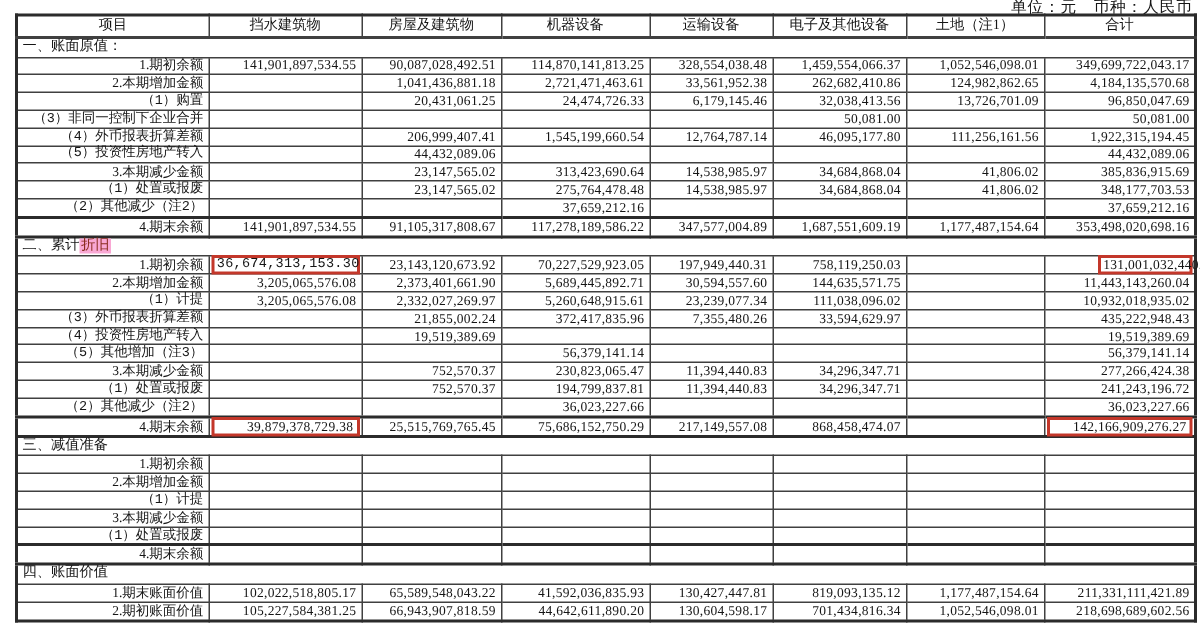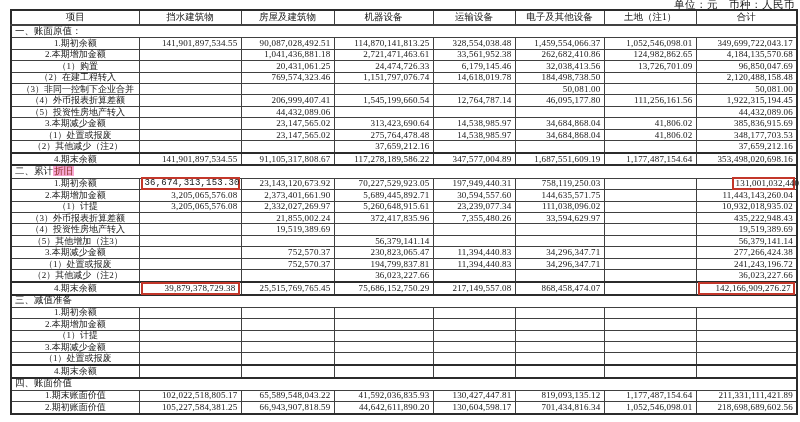--- a/index.html
+++ b/index.html
@@ -18,22 +18,22 @@
     border:2px solid #2b2b2b;
   }
   .assets th,.assets td{
     border:1px solid #404040;padding:0 3px;line-height:1;
     white-space:nowrap;vertical-align:middle;
   }
   .assets thead th{
     font-weight:normal;text-align:center;height:13px;
     border-bottom-width:2px;font-size:9.5px;
   }
-  .assets td.label{text-align:center;}
-  .assets td.label.indent{padding-left:8px;}
+  .assets td.label{text-align:right;}
+  .assets td.label.indent{padding-left:8px;font-family:Liberation Mono, monospace;}
   .assets td.val{text-align:right;letter-spacing:0.2px;}
   .assets tr.section td{text-align:left;font-size:9.5px;}
   .assets tr.sep th,.assets tr.sep td{border-top-width:2px;border-top-color:#2b2b2b;}
   .hl{padding:0 1px;}
   .red-box{
     display:block;border:2px solid #c3372a;padding:0 2px;margin:-2px -2px;
     position:relative;z-index:2;text-align:right;
   }
 </style>
 </head>
@@ -92,30 +92,20 @@
         <td class="label indent">（1）购置</td>
         <td class="val"></td>
         <td class="val"><span>20,431,061.25</span></td>
         <td class="val"><span>24,474,726.33</span></td>
         <td class="val"><span>6,179,145.46</span></td>
         <td class="val"><span>32,038,413.56</span></td>
         <td class="val"><span>13,726,701.09</span></td>
         <td class="val"><span>96,850,047.69</span></td>
       </tr>
       <tr class="">
-        <td class="label indent">（2）在建工程转入</td>
-        <td class="val"></td>
-        <td class="val"><span>769,574,323.46</span></td>
-        <td class="val"><span>1,151,797,076.74</span></td>
-        <td class="val"><span>14,618,019.78</span></td>
-        <td class="val"><span>184,498,738.50</span></td>
-        <td class="val"></td>
-        <td class="val"><span>2,120,488,158.48</span></td>
-      </tr>
-      <tr class="">
         <td class="label indent">（3）非同一控制下企业合并</td>
         <td class="val"></td>
         <td class="val"></td>
         <td class="val"></td>
         <td class="val"></td>
         <td class="val"><span>50,081.00</span></td>
         <td class="val"></td>
         <td class="val"><span>50,081.00</span></td>
       </tr>
       <tr class="">

